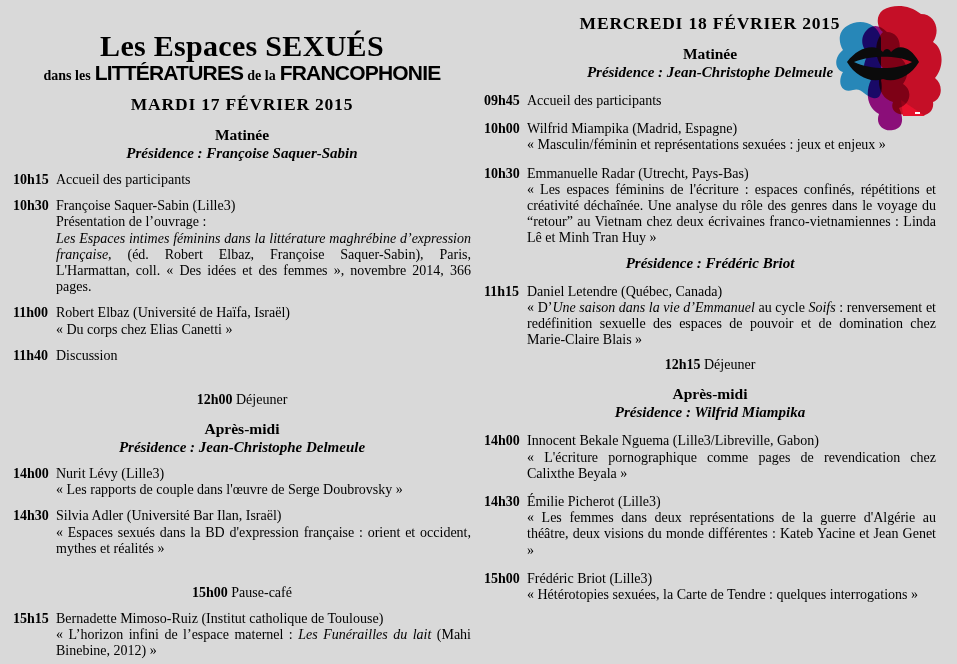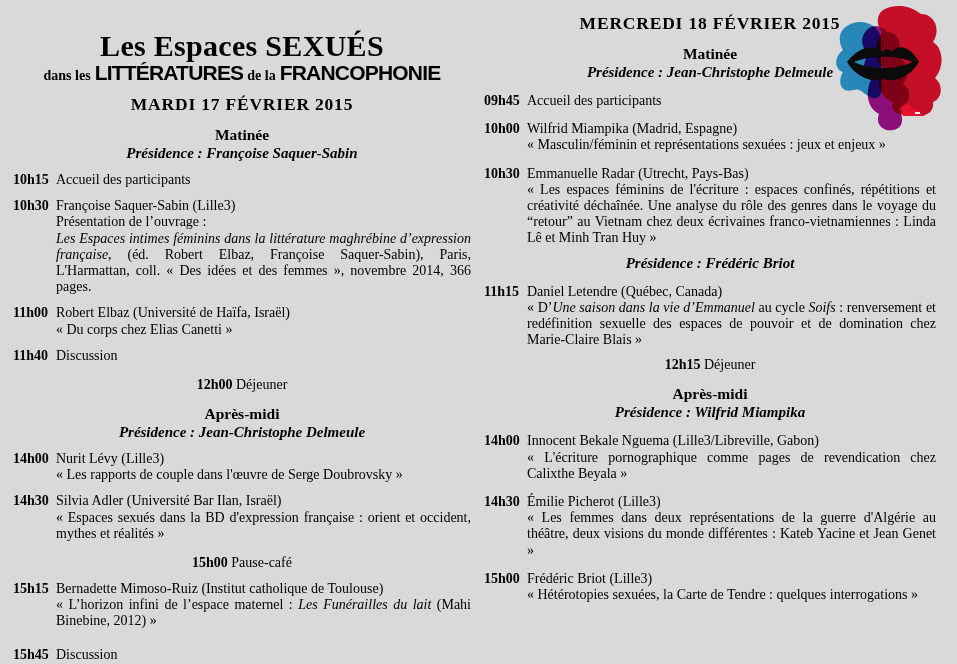--- a/index.html
+++ b/index.html
@@ -23,21 +23,21 @@
 
   .day-heading{font-size:17.5px;font-weight:bold;text-align:center;letter-spacing:0.8px;margin:0;line-height:20px;}
   .col-left .day-heading{margin-top:7px;}
   .col-right .day-heading{margin-top:13px;}
 
   .session-title{font-size:15.5px;font-weight:bold;text-align:center;margin-top:12px;line-height:18px;}
   .chair{font-size:15px;font-weight:bold;font-style:italic;text-align:center;margin-top:1px;margin-bottom:2px;line-height:17px;}
   .col-right .chair.standalone{margin-top:8px;}
 
   .break{text-align:center;font-size:14px;margin:9px 0 5px;line-height:16px;}
-  .col-left .break{margin:13px 0 5px;}
+  .col-left .break{margin:28px 0 5px;}
   .break .time{font-weight:bold;}
 
   .entry{display:flex;font-size:14px;line-height:16.2px;}
   .col-left .entry{margin-top:10px;}
   .col-right .entry{margin-top:12px;}
   .entry.tight{margin-top:17px;}
   .entry .time{font-weight:bold;min-width:38px;padding-right:5px;flex:0 0 auto;white-space:nowrap;}
   .entry .content{flex:1;}
   .para{text-align:left;}
   .para.justify{text-align:justify;}

